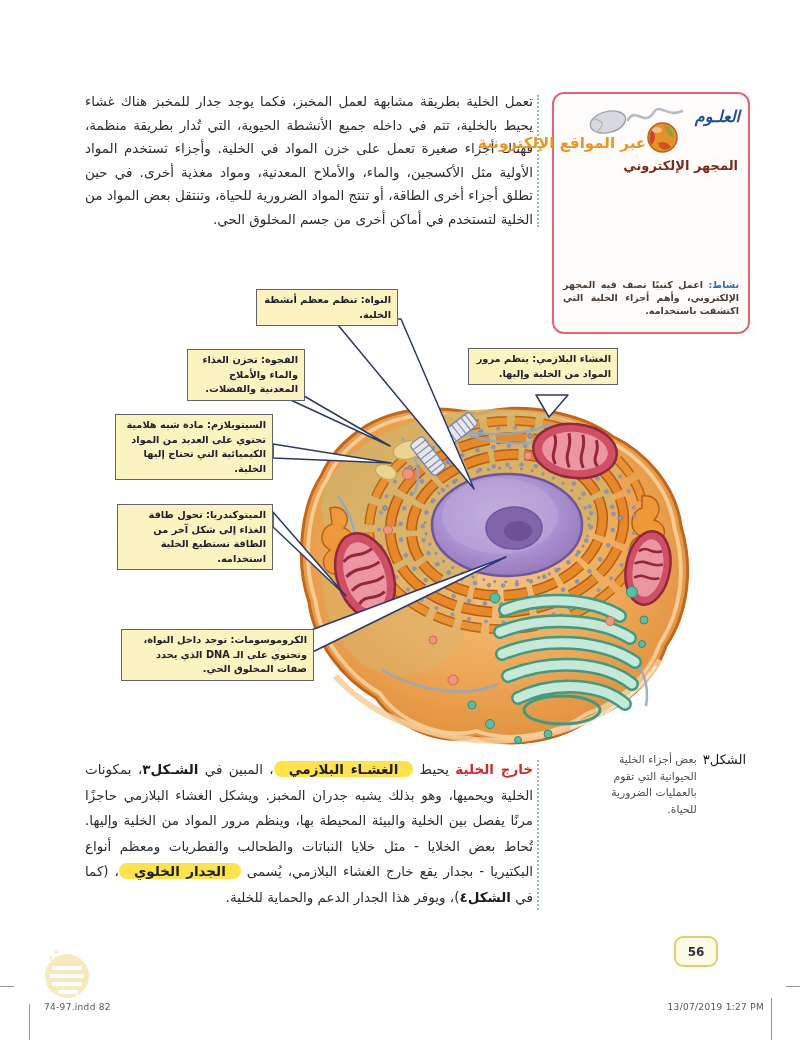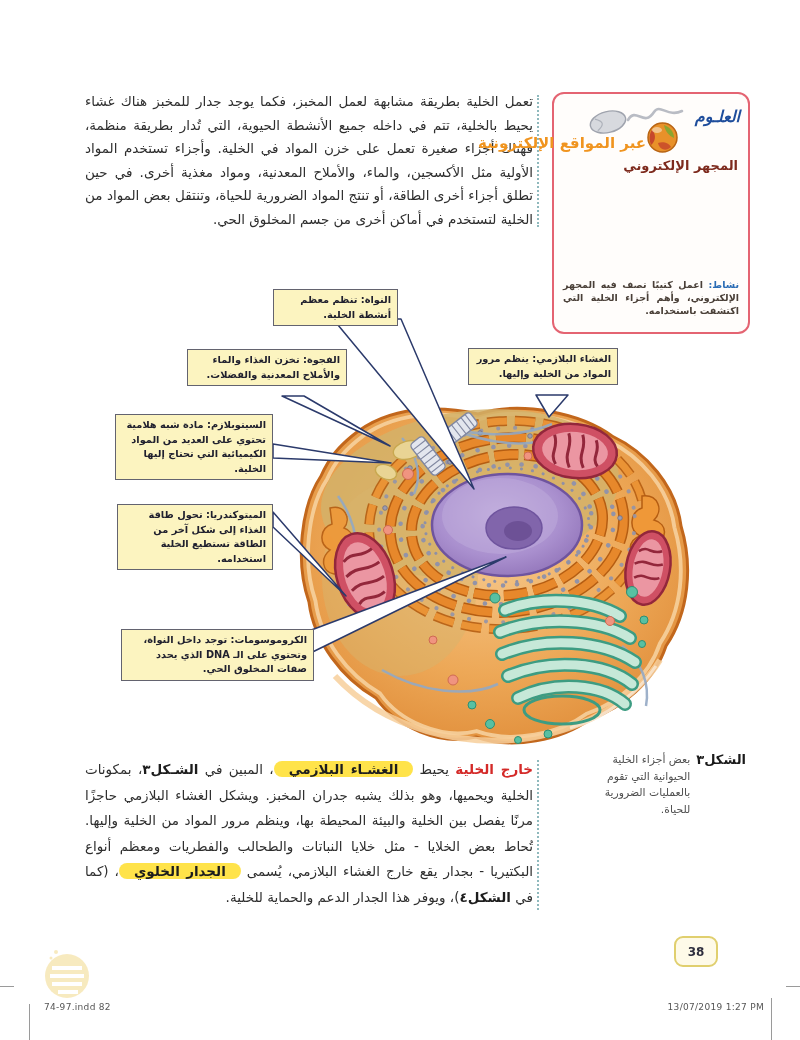--- a/index.html
+++ b/index.html
@@ -20,21 +20,21 @@
   .side-head{color:#7d2a1d;font-weight:bold;font-size:13px;direction:rtl;text-align:right;}
   .side-body{color:#3b3b3b;font-size:11.5px;line-height:19px;direction:rtl;text-align:center;}
   .side-act{color:#4a4038;font-weight:bold;font-size:9.5px;line-height:13px;direction:rtl;text-align:justify;}
   .act-label{color:#2a6cb5;font-weight:bold;}
   
   .callout{background:#fcf4c0;border:1.4px solid #63636f;color:#20202e;font-weight:bold;
            font-size:9.8px;line-height:14.5px;direction:rtl;text-align:right;
            padding:3px 6px;box-sizing:border-box;z-index:3;}
   
   .figcap{direction:rtl;display:flex;gap:6px;align-items:flex-start;}
-  .figcap .lab{font-weight:bold;color:#1a1a1a;font-size:13px;white-space:nowrap;text-align:right;}
+  .figcap .lab{font-weight:normal;color:#1a1a1a;font-size:13px;white-space:nowrap;text-align:right;}
   .figcap .txt{color:#4f4f4f;font-size:10.8px;line-height:16.5px;width:118px;text-align:right;}
   
   .badge{border:2px solid #e0cf6e;border-radius:9px;background:#fefae8;color:#2f2f3e;
          font-size:12px;font-weight:bold;display:flex;align-items:center;justify-content:center;}
   .slug{color:#555;font-size:9px;font-family:"DejaVu Sans",sans-serif;letter-spacing:.3px;}
   .cropmark{background:#9a9a9a;}
   svg{display:block;}
 </style>
 </head>
 <body>
@@ -249,36 +249,36 @@
   <g fill="#ffffff" stroke="#2b3a6b" stroke-width="1.5" stroke-linejoin="round">
     <path d="M333,319 L401,319 L474,489 Z"></path>
     <path d="M282,396 L304,396 L390,446 Z"></path>
     <path d="M536,395 L568,395 L549,417 Z"></path>
     <path d="M273,444 L273,458 L391,463 Z"></path>
     <path d="M273,512 L273,527 L346,596 Z"></path>
     <path d="M282,641 L282,667 L506,557 Z"></path>
   </g>
 </svg>
 
-<div class="abs callout" style="left:273px;top:289px;width:125px;">النواة: تنظم معظم أنشطة الخلية.</div>
-<div class="abs callout" style="left:187px;top:349px;width:160px;">الفجوة: تخزن الغذاء والماء والأملاح المعدنية والفضلات.</div>
+<div class="abs callout" style="left:256px;top:289px;width:142px;">النواة: تنظم معظم أنشطة الخلية.</div>
+<div class="abs callout" style="left:187px;top:349px;width:118px;">الفجوة: تخزن الغذاء والماء والأملاح المعدنية والفضلات.</div>
 <div class="abs callout" style="left:468px;top:348px;width:150px;">الغشاء البلازمي: ينظم مرور المواد من الخلية وإليها.</div>
 <div class="abs callout" style="left:115px;top:414px;width:158px;">السيتوبلازم: مادة شبه هلامية تحتوي على العديد من المواد الكيميائية التي تحتاج إليها الخلية.</div>
 <div class="abs callout" style="left:117px;top:504px;width:156px;">الميتوكندريا: تحول طاقة الغذاء إلى شكل آخر من الطاقة تستطيع الخلية استخدامه.</div>
 <div class="abs callout" style="left:121px;top:629px;width:193px;">الكروموسومات: توجد داخل النواة، وتحتوي على الـ DNA الذي يحدد صفات المخلوق الحي.</div>
 
 <div class="abs figcap" style="left:548px;top:752px;width:198px;justify-content:flex-start;">
   <span class="lab">الشكل٣</span>
   <span class="txt">بعض أجزاء الخلية الحيوانية التي تقوم بالعمليات الضرورية للحياة.</span>
 </div>
 
 <div class="abs para2" style="left:85px;top:757px;width:448px;"><span class="lead-red">خارج الخلية</span><span>   يحيط </span><span class="hl">الغشـاء البلازمي</span><span>، المبين في </span><span class="bold">الشـكل٣</span><span>، بمكونات الخلية ويحميها، وهو بذلك يشبه جدران المخبز. ويشكل الغشاء البلازمي حاجزًا مرنًا يفصل بين الخلية والبيئة المحيطة بها، وينظم مرور المواد من الخلية وإليها. تُحاط بعض الخلايا - مثل خلايا النباتات والطحالب والفطريات ومعظم أنواع البكتيريا - بجدار يقع خارج الغشاء البلازمي، يُسمى </span><span class="hl">الجدار الخلوي</span><span>، (كما في </span><span class="bold">الشكل٤</span><span>)، ويوفر هذا الجدار الدعم والحماية للخلية.</span></div>
 <div class="abs dotted-rule" style="left:537px;top:760px;height:150px;"></div>
 
-<div class="abs badge" style="left:674px;top:936px;width:40px;height:27px;">38</div>
+<div class="abs badge" style="left:674px;top:936px;width:40px;height:27px;">56</div>
 
 <svg class="abs" style="left:40px;top:944px;opacity:0.55;" width="50" height="58" viewBox="0 0 50 58">
   <circle cx="16" cy="8" r="2" fill="#f2d98c"></circle>
     <circle cx="11" cy="14" r="1.5" fill="#f2d98c"></circle>
   <circle cx="27" cy="32" r="22" fill="#f2d98c"></circle>
   <g stroke="#ffffff" stroke-width="4">
     <line x1="12" y1="24" x2="42" y2="24"></line>
       <line x1="10" y1="32" x2="44" y2="32"></line>
     <line x1="12" y1="40" x2="42" y2="40"></line>
       <line x1="18" y1="48" x2="38" y2="48"></line>

